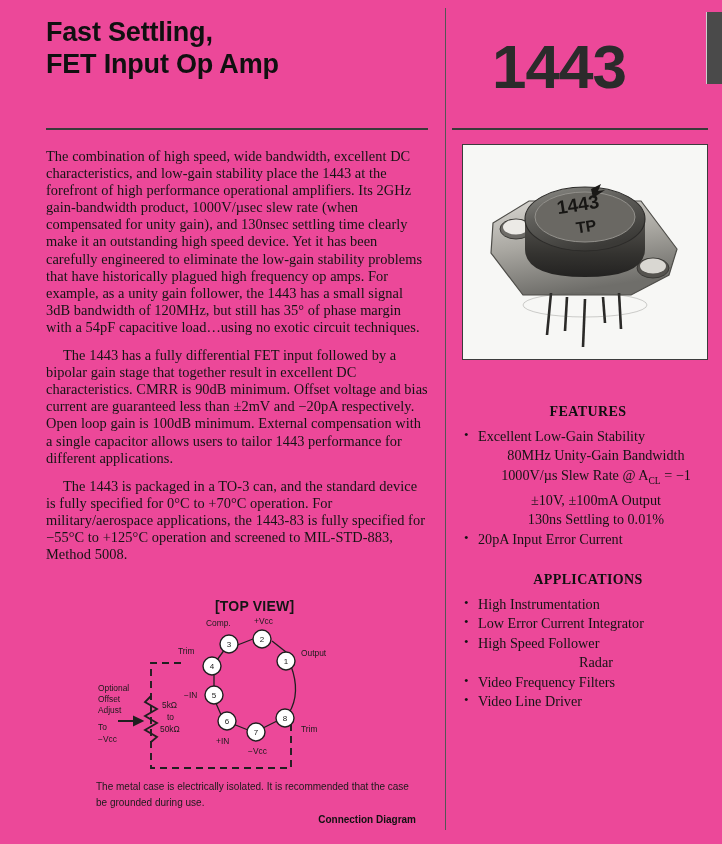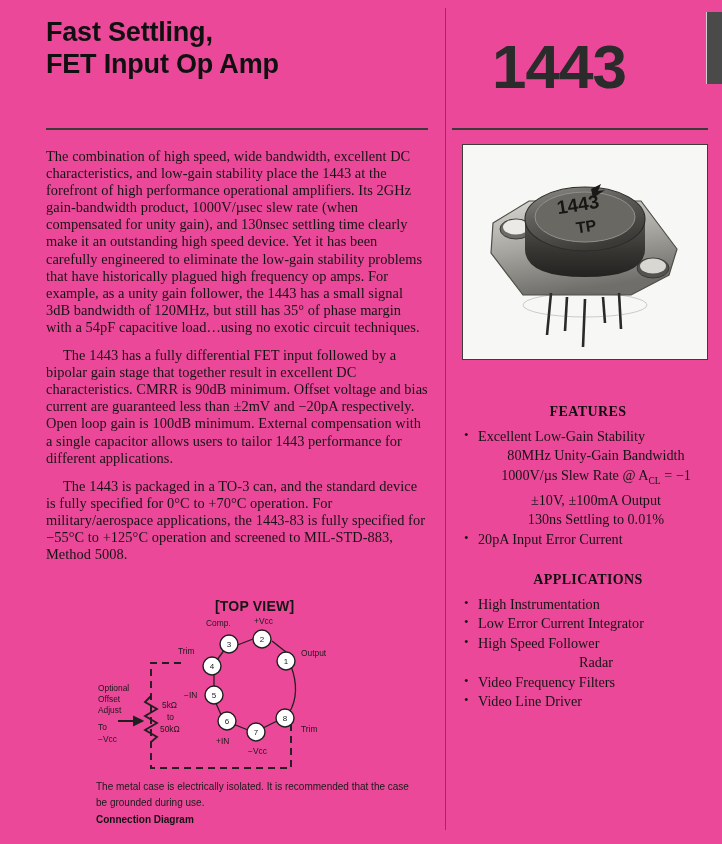--- a/index.html
+++ b/index.html
@@ -75,21 +75,21 @@
     font-family:"Liberation Sans",sans-serif;
     font-size:14px;font-weight:bold;letter-spacing:0.2px;color:#151515;
   }
   .diag-svg{position:absolute;left:0;top:10px;}
   .note{
     position:absolute;left:96px;top:779px;width:320px;
     font-family:"Liberation Sans",sans-serif;
     font-size:10px;line-height:16px;color:#1a1a1a;
   }
   .caption{
-    position:absolute;left:96px;top:814px;width:320px;text-align:left;
+    position:absolute;left:96px;top:814px;width:320px;text-align:right;
     font-family:"Liberation Sans",sans-serif;
     font-size:10px;font-weight:bold;color:#111;
   }
 </style>
 </head>
 <body>
 
 <div class="page">
 
   <div class="edge-band"></div>

